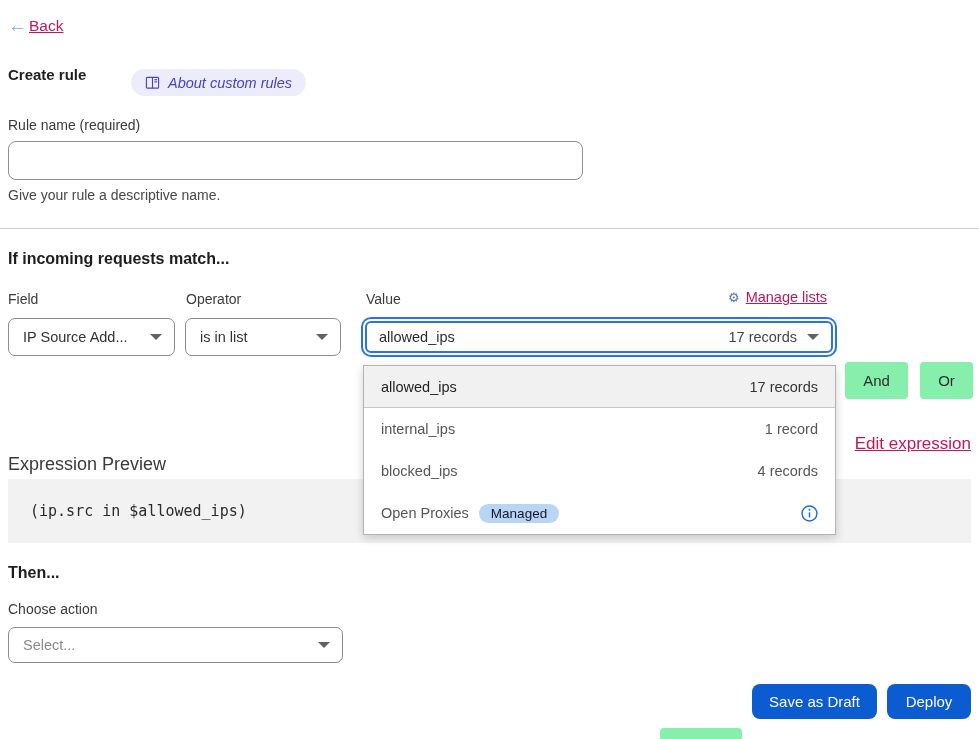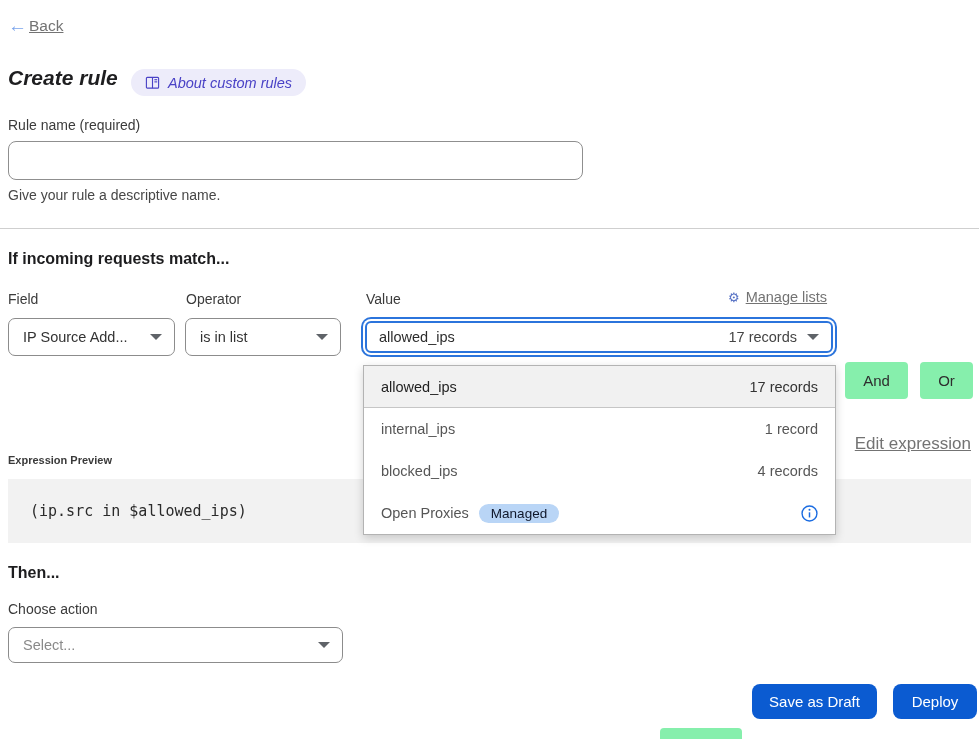--- a/index.html
+++ b/index.html
@@ -2,26 +2,26 @@
 <html><head>
 <meta charset="utf-8">
 <style>
   * { margin:0; padding:0; box-sizing:border-box; }
   html,body { background:#fff; }
   .page {
     position:relative; width:979px; height:739px; background:#ffffff;
     font-family:"Liberation Sans", sans-serif; color:#222; overflow:hidden;
   }
   .abs { position:absolute; }
-  .link { color:#737373; text-decoration:underline; cursor:pointer; }
+  .link { color:#be185d; text-decoration:underline; cursor:pointer; }
   
   .back { left:8px; top:16px; font-size:15.5px; display:flex; align-items:center; gap:2px; }
   .back-arrow { color:#7aa4ec; font-size:19px; text-decoration:none; line-height:1; }
   
-  .title { left:8px; top:66px; font-size:21px; font-weight:700; color:#1e1e20;font-style:italic; }
+  .title { left:8px; top:66px; font-size:15px; font-weight:700; color:#1e1e20; }
   .about-badge {
     left:131px; top:69px; height:27px; display:inline-flex; align-items:center; gap:8px;
     background:#edecfa; color:#4a42c6; border-radius:14px; padding:0 14px;
     font-size:14.5px; cursor:pointer;font-style:italic;
   }
   
   .field-label { font-size:14px; color:#3b3b3b; }
   .rule-name-label { left:8px; top:117px; }
   .rule-name-input {
     left:8px; top:141px; width:575px; height:39px;
@@ -74,39 +74,39 @@
     padding:0 17px; font-size:14.5px; color:#565656; cursor:pointer; background:#fff;
   }
   .dd-row.selected { background:#f1f1f1; border-bottom:1px solid #c6c6c6; color:#222; }
   .dd-row.selected .dd-meta { color:#333; }
   .dd-left { display:flex; align-items:center; gap:10px; }
   .managed-badge {
     background:#b9d5f6; color:#0f172a; border-radius:11px; padding:2px 12px; font-size:13.5px;
   }
   .info-icon { width:17px; height:17px; display:block; cursor:pointer; }
   
-  .expr-label { left:8px; top:454px; font-size:11px; color:#3a3a3a;font-weight:bold; }
+  .expr-label { left:8px; top:454px; font-size:18px; color:#3a3a3a; }
   .edit-expr { right:8px; top:434px; font-size:17px; }
   .expr-block {
     left:8px; top:479px; width:963px; height:64px; background:#f2f2f2;
     display:flex; align-items:center; padding-left:22px;
   }
   .expr-code { font-family:"DejaVu Sans Mono","Liberation Mono",monospace; font-size:15px; color:#2b2b2b; }
   
   .then-heading { left:8px; top:564px; }
   .choose-action-label { left:8px; top:601px; }
   .action-select { left:8px; top:627px; width:335px; height:36px; color:#8a8a8a; }
   
   .btn-blue {
     position:absolute; background:#0b5bd1; border:none; border-radius:8px;
     font-family:"Liberation Sans",sans-serif; font-size:15px; color:#ffffff; cursor:pointer;
   }
   .cancel-btn { left:660px; top:684px; width:82px; height:53px; }
   .save-draft-btn { left:752px; top:684px; width:125px; height:35px; }
-  .deploy-btn { left:887px; top:684px; width:84px; height:35px;margin-left:6px; }
+  .deploy-btn { left:887px; top:684px; width:84px; height:35px; }
   .book-icon { display:block; }
 </style>
 </head>
 <body>
 
 <div class="page">
 
   <div class="abs back">
     <span class="back-arrow">←</span>
     <span class="link">Back</span>

